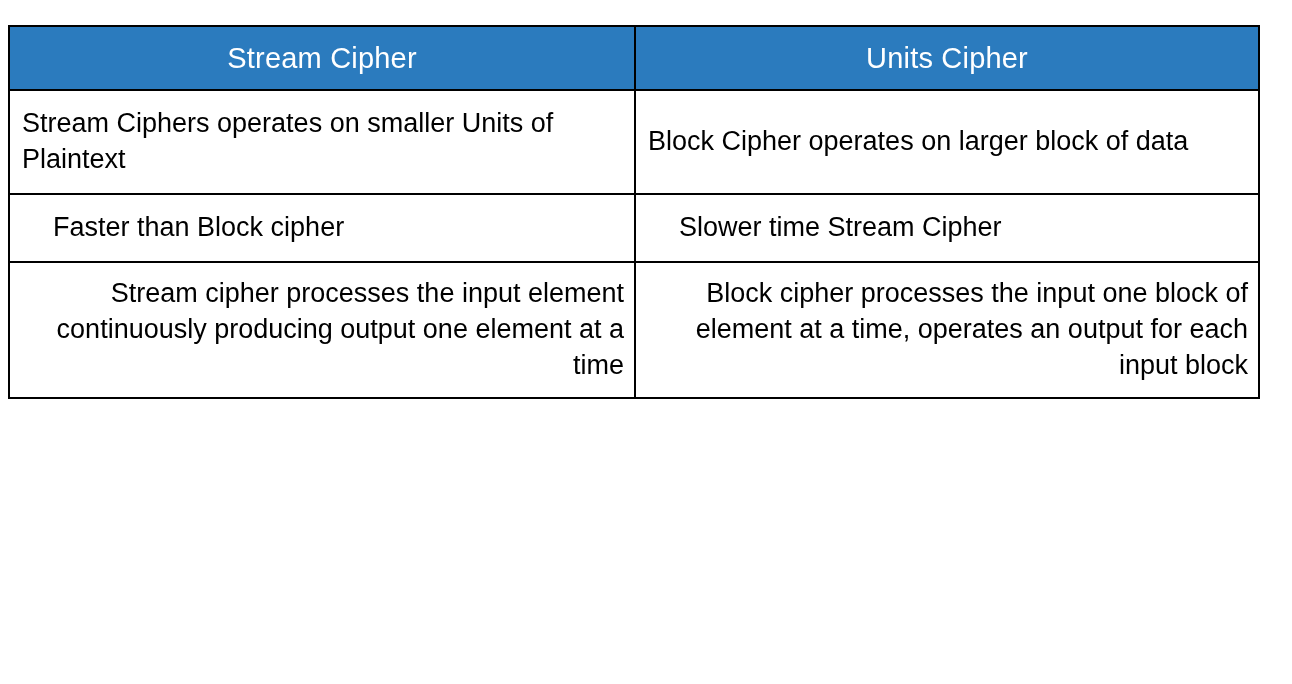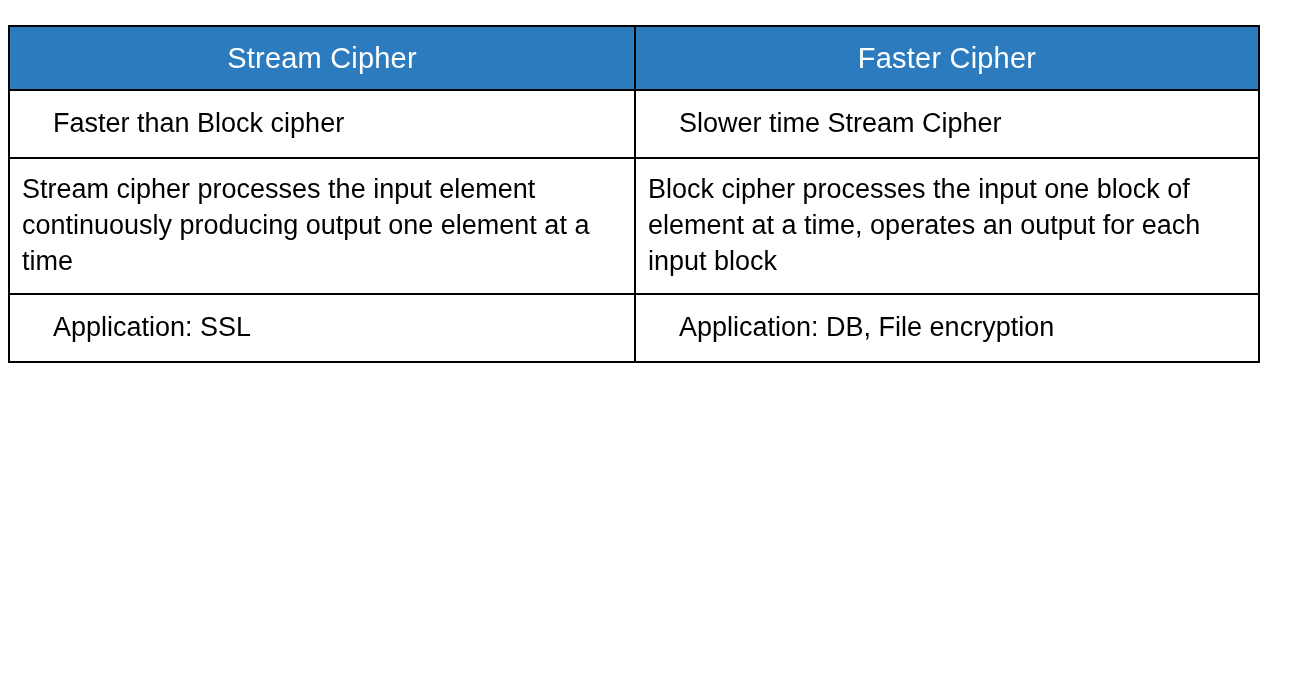--- a/index.html
+++ b/index.html
@@ -61,57 +61,57 @@
     color: #000000;
     font-size: 27px;
     font-weight: normal;
     text-align: left;
     line-height: 1.33;
     padding: 11px 10px 11px 12px;
   }
 
   .comparison-table tbody tr.row-tall td   { height: 80px; }
   .comparison-table tbody tr.row-short td  { height: 44px; padding-left: 43px; }
-  .comparison-table tbody tr.row-xtall td  { height: 112px; }
+  .comparison-table tbody tr.row-xtall td  { height: 112px; text-align: right; }
 </style>
 </head>
 <body>
 
 <div class="page">
 
   <table class="comparison-table">
     <colgroup>
       <col class="col-left">
       <col class="col-right">
     </colgroup>
 
     <thead>
       <tr>
         <th>Stream Cipher</th>
-        <th>Faster Cipher</th>
+        <th>Units Cipher</th>
       </tr>
     </thead>
 
     <tbody>
 
+      <tr class="row-tall">
+        <td>Stream Ciphers operates on smaller Units of Plaintext</td>
+        <td>Block Cipher operates on larger block of data</td>
+      </tr>
 
       <tr class="row-short">
         <td>Faster than Block cipher</td>
         <td>Slower time Stream Cipher</td>
       </tr>
 
       <tr class="row-xtall">
         <td>Stream cipher processes the input element continuously producing output one element at a time</td>
         <td>Block cipher processes the input one block of element at a time, operates an output for each input block</td>
       </tr>
 
 
 
 
-      <tr class="row-short">
-        <td>Application: SSL</td>
-        <td>Application: DB, File encryption</td>
-      </tr>
 
     </tbody>
   </table>
 
 </div>
 
 </body></html>

